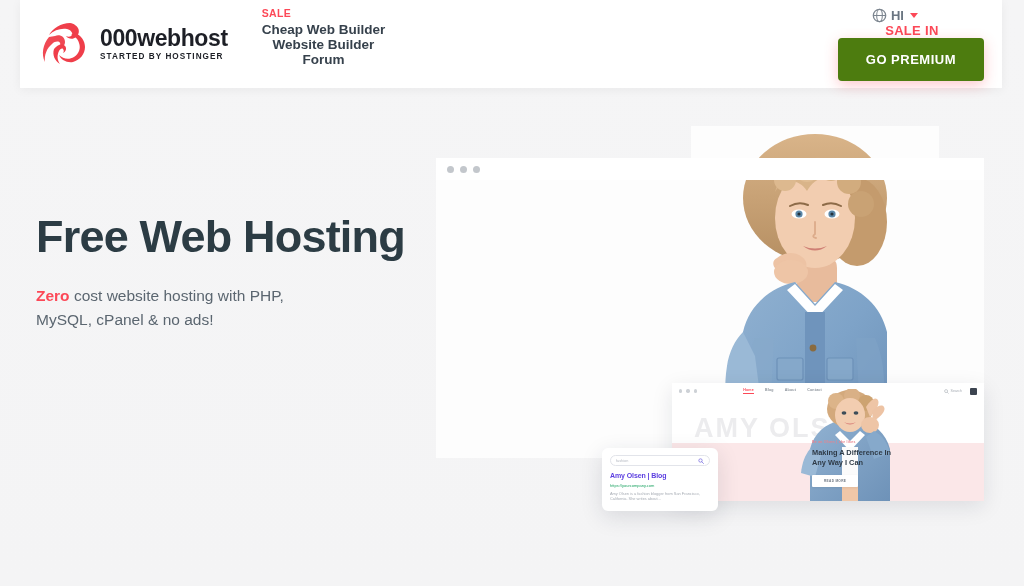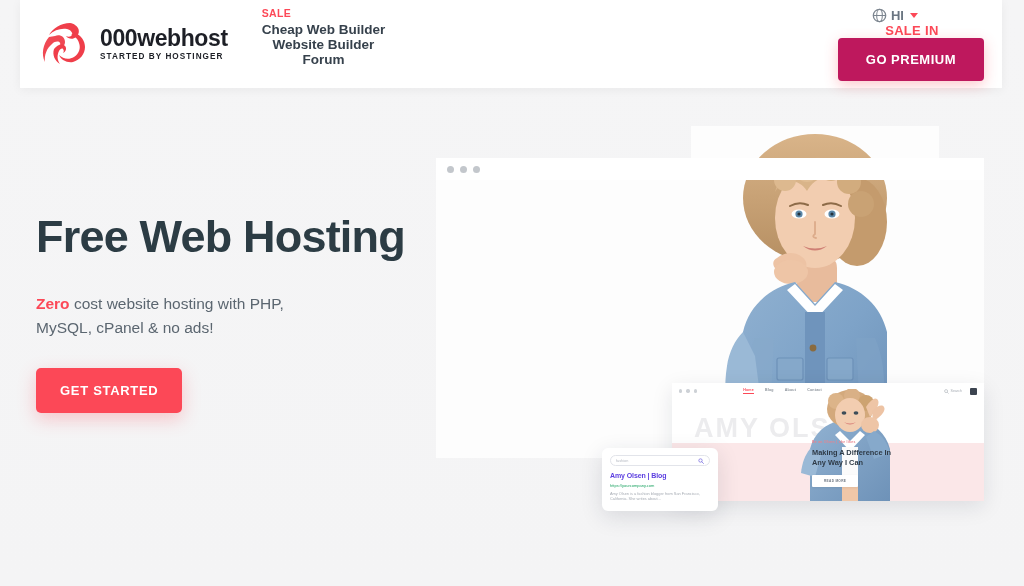--- a/index.html
+++ b/index.html
@@ -58,34 +58,34 @@
     width: 0; height: 0; border-left: 4.5px solid transparent;
     border-right: 4.5px solid transparent; border-top: 5px solid #fc4857;
     margin-left: 2px;
   }
   .signin {
     font-size: 13px; font-weight: 700; color: #fc4857;
     margin-left: 34px; cursor: pointer; letter-spacing: 0.3px;
   }
   .premium-btn {
     margin-left: 32px;
-    background: #be185d; color: #fff; border: none; border-radius: 4px;
+    background: #4d7c0f; color: #fff; border: none; border-radius: 4px;
     font-family: inherit; font-size: 13px; font-weight: 700;
     letter-spacing: 0.5px; padding: 14px 28px; cursor: pointer;
     box-shadow: 0 4px 14px rgba(252,72,87,0.30);
   }
 
   
   .hero-text { position: absolute; left: 36px; top: 212px; width: 370px; }
   .hero-title {
     font-size: 45px; font-weight: 700; color: #2c3c44;
     letter-spacing: -0.8px; line-height: 1.1;
   }
   .hero-sub {
-    margin-top: 30px; font-size: 15.5px; line-height: 1.55;
+    margin-top: 22px; font-size: 15.5px; line-height: 1.55;
     color: #5b6670; max-width: 260px;
   }
   .hero-sub .zero { color: #fc4857; font-weight: 700; }
   .cta-btn {
     margin-top: 28px;
     background: #fc4857; color: #fff; border: none; border-radius: 5px;
     font-family: inherit; font-size: 13px; font-weight: 700;
     letter-spacing: 0.7px; padding: 15px 24px; cursor: pointer;
     box-shadow: 0 6px 18px rgba(252,72,87,0.28);
   }
@@ -211,21 +211,20 @@
       <div class="signin">SALE IN</div>
       <button class="premium-btn">GO PREMIUM</button>
     </div>
   </div>
 
   <div class="hero-text">
     <h1 class="hero-title">Free Web Hosting</h1>
     <p class="hero-sub">
       <span class="zero">Zero</span><span> cost website hosting with PHP, MySQL, cPanel &amp; no ads!</span>
     </p>
-    <button class="cta-btn">GET STARTED</button>
   </div>
 
   <div class="mockup">
 
     <div class="browser-bar">
       <span class="dot"></span>
       <span class="dot"></span>
       <span class="dot"></span>
     </div>
 

